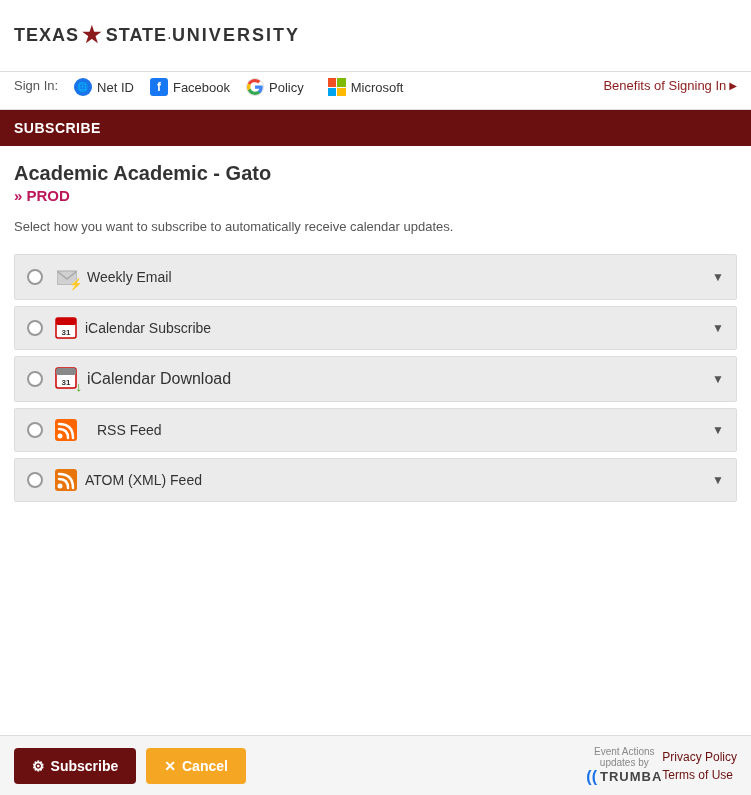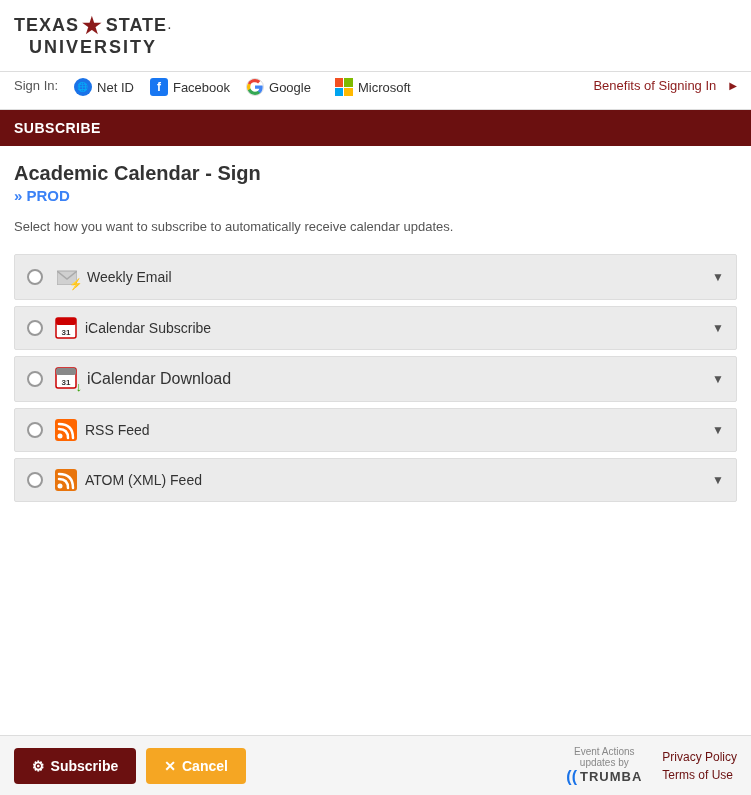--- a/index.html
+++ b/index.html
@@ -2,21 +2,21 @@
 <html><head>
   <meta charset="utf-8">
   <style>
     * { box-sizing: border-box; margin: 0; padding: 0; }
     body { font-family: Arial, sans-serif; font-size: 14px; color: #333; background: #fff; width: 751px; min-height: 795px; display: flex; flex-direction: column; }
   </style>
 </head>
 <body>
 
 <div style="display:flex; align-items:center; padding:8px 14px; border-bottom:1px solid #ddd; height:72px;">
-  <div style="display:flex; flex-direction:column; align-items:center; line-height:1.1;">
+  <div style="display:flex; flex-direction:row; align-items:center; line-height:1.1;">
     <div style="display:flex; align-items:center; font-size:18px; font-weight:900; letter-spacing:1px;">
       <span>TEXAS</span>
       <span style="color:#8B1A1A; font-size:22px; margin:0 3px;">★</span>
       <span>STATE</span>
       <span style="font-size:10px; vertical-align:super; margin-left:1px;">.</span>
     </div>
     <div style="font-size:18px; font-weight:900; letter-spacing:2px;">UNIVERSITY</div>
   </div>
 </div>
 
@@ -35,46 +35,46 @@
 
   <a style="display:flex; align-items:center; gap:5px; color:#333; font-size:13px; text-decoration:none; cursor:pointer;">
     <span style="width:18px;height:18px;display:inline-flex;align-items:center;justify-content:center;font-size:15px;font-weight:bold;background:white;border-radius:50%;border:1px solid #ddd;">
       <svg viewBox="0 0 18 18" width="16" height="16">
         <path fill="#4285F4" d="M17.64 9.2c0-.637-.057-1.251-.164-1.84H9v3.481h4.844c-.209 1.125-.843 2.078-1.796 2.717v2.258h2.908c1.702-1.567 2.684-3.875 2.684-6.615z"></path>
         <path fill="#34A853" d="M9 18c2.43 0 4.467-.806 5.956-2.184l-2.908-2.258c-.806.54-1.837.86-3.048.86-2.344 0-4.328-1.584-5.036-3.711H.957v2.332C2.438 15.983 5.482 18 9 18z"></path>
         <path fill="#FBBC05" d="M3.964 10.707c-.18-.54-.282-1.117-.282-1.707s.102-1.167.282-1.707V4.961H.957C.347 6.175 0 7.55 0 9s.348 2.825.957 4.039l3.007-2.332z"></path>
         <path fill="#EA4335" d="M9 3.58c1.321 0 2.508.454 3.44 1.345l2.582-2.58C13.463.891 11.426 0 9 0 5.482 0 2.438 2.017.957 4.961L3.964 6.293C4.672 4.166 6.656 3.58 9 3.58z"></path>
       </svg>
     </span>
-    <span>Google</span>
+    <span>Policy</span>
   </a>
 
   <a style="display:flex; align-items:center; gap:5px; color:#333; font-size:13px; text-decoration:none; cursor:pointer;padding-left:8px;">
     <span style="width:18px;height:18px;display:grid;grid-template-columns:1fr 1fr;grid-template-rows:1fr 1fr;gap:1px;">
       <span style="background:#F25022;"></span>
       <span style="background:#7FBA00;"></span>
       <span style="background:#00A4EF;"></span>
       <span style="background:#FFB900;"></span>
     </span>
     <span>Microsoft</span>
   </a>
 
-  <a style="margin-left:auto; color:#8B1A1A; font-size:13px; text-decoration:none; display:flex; align-items:center; gap:13px; cursor:pointer;">
+  <a style="margin-left:auto; color:#8B1A1A; font-size:13px; text-decoration:none; display:flex; align-items:center; gap:3px; cursor:pointer;">
     <span>Benefits of Signing In</span>
     <span style="font-size:10px;">▶</span>
   </a>
 </div>
 
 <div style="background:#6B1010; color:white; padding:10px 14px; font-size:14px; font-weight:bold; letter-spacing:0.5px;">
   <span>SUBSCRIBE</span>
 </div>
 
 <div style="padding:16px 14px; flex:1;">
-  <div style="font-size:20px; font-weight:bold; color:#333; margin-bottom:2px;">Academic Calendar - Sign</div>
-  <div style="font-size:15px; color:#3b82f6; margin-bottom:8px; font-weight:bold;">» PROD</div>
+  <div style="font-size:20px; font-weight:bold; color:#333; margin-bottom:2px;">Academic Academic - Gato</div>
+  <div style="font-size:15px; color:#be185d; margin-bottom:8px; font-weight:bold;">» PROD</div>
   <div style="font-size:13px; color:#555; margin-bottom:20px;margin-top:15px;">Select how you want to subscribe to automatically receive calendar updates.</div>
 
   <div style="display:flex;align-items:center;background:#ebebeb;border:1px solid #ddd;padding:10px 12px;margin-bottom:6px;cursor:pointer;border-radius:2px;">
     <span style="width:16px;height:16px;border-radius:50%;border:2px solid #999;margin-right:12px;flex-shrink:0;background:white;display:inline-block;"></span>
     <span style="margin-right:8px;position:relative;display:inline-flex;align-items:center;justify-content:center;width:24px;height:24px;">
       <svg width="20" height="16" viewBox="0 0 20 16">
         <rect x="0" y="2" width="20" height="14" rx="1" fill="#d0d0d0" stroke="#aaa" stroke-width="1"></rect>
         <polyline points="0,2 10,10 20,2" fill="none" stroke="#aaa" stroke-width="1.5"></polyline>
       </svg>
       <span style="position:absolute;bottom:-2px;right:-4px;color:#f5a623;font-size:11px;font-weight:bold;">⚡</span>
@@ -113,21 +113,21 @@
   <div style="display:flex;align-items:center;background:#ebebeb;border:1px solid #ddd;padding:10px 12px;margin-bottom:6px;cursor:pointer;border-radius:2px;">
     <span style="width:16px;height:16px;border-radius:50%;border:2px solid #999;margin-right:12px;flex-shrink:0;background:white;display:inline-block;"></span>
     <span style="margin-right:8px;display:inline-flex;width:22px;height:22px;">
       <svg width="22" height="22" viewBox="0 0 22 22">
         <rect x="0" y="0" width="22" height="22" rx="3" fill="#ff6600"></rect>
         <circle cx="5" cy="17" r="2.5" fill="white"></circle>
         <path d="M4 10 Q13 10 13 19" stroke="white" stroke-width="2.5" fill="none" stroke-linecap="round"></path>
         <path d="M4 5 Q18 5 18 19" stroke="white" stroke-width="2.5" fill="none" stroke-linecap="round"></path>
       </svg>
     </span>
-    <span style="flex:1;font-size:14px;color:#333;">RSS Feed</span>
+    <span style="flex:1;font-size:14px;color:#333;margin-left:12px;">RSS Feed</span>
     <span style="color:#555;font-size:12px;">▼</span>
   </div>
 
   <div style="display:flex;align-items:center;background:#ebebeb;border:1px solid #ddd;padding:10px 12px;margin-bottom:6px;cursor:pointer;border-radius:2px;">
     <span style="width:16px;height:16px;border-radius:50%;border:2px solid #999;margin-right:12px;flex-shrink:0;background:white;display:inline-block;"></span>
     <span style="margin-right:8px;display:inline-flex;width:22px;height:22px;">
       <svg width="22" height="22" viewBox="0 0 22 22">
         <rect x="0" y="0" width="22" height="22" rx="3" fill="#e8740c"></rect>
         <circle cx="5" cy="17" r="2.5" fill="white"></circle>
         <path d="M4 10 Q13 10 13 19" stroke="white" stroke-width="2.5" fill="none" stroke-linecap="round"></path>
@@ -144,21 +144,21 @@
     <button style="background:#6B1010;color:white;border:none;padding:10px 18px;border-radius:4px;font-size:14px;cursor:pointer;display:flex;align-items:center;gap:6px;font-weight:bold;">
       <span style="font-size:14px;">⚙</span>
       <span>Subscribe</span>
     </button>
     <button style="background:#f5a623;color:white;border:none;padding:10px 18px;border-radius:4px;font-size:14px;cursor:pointer;display:flex;align-items:center;gap:6px;font-weight:bold;">
       <span style="font-size:14px;">✕</span>
       <span>Cancel</span>
     </button>
   </div>
 
-  <div style="margin-left:auto; display:flex; align-items:center; gap:20px;">
+  <div style="margin-left:auto; display:flex; align-items:center; ">
     <div style="text-align:center;">
       <div style="font-size:10px; color:#888;">Event Actions</div>
       <div style="font-size:10px; color:#888;">updates by</div>
       <div style="display:flex;align-items:center;gap:3px;font-size:13px;font-weight:bold;color:#444;">
         <span style="color:#1a73e8;font-size:16px;">((</span>
         <span style="letter-spacing:1px;text-align:center;">TRUMBA</span>
       </div>
     </div>
 
     <div style="display:flex;flex-direction:column;gap:4px;">

